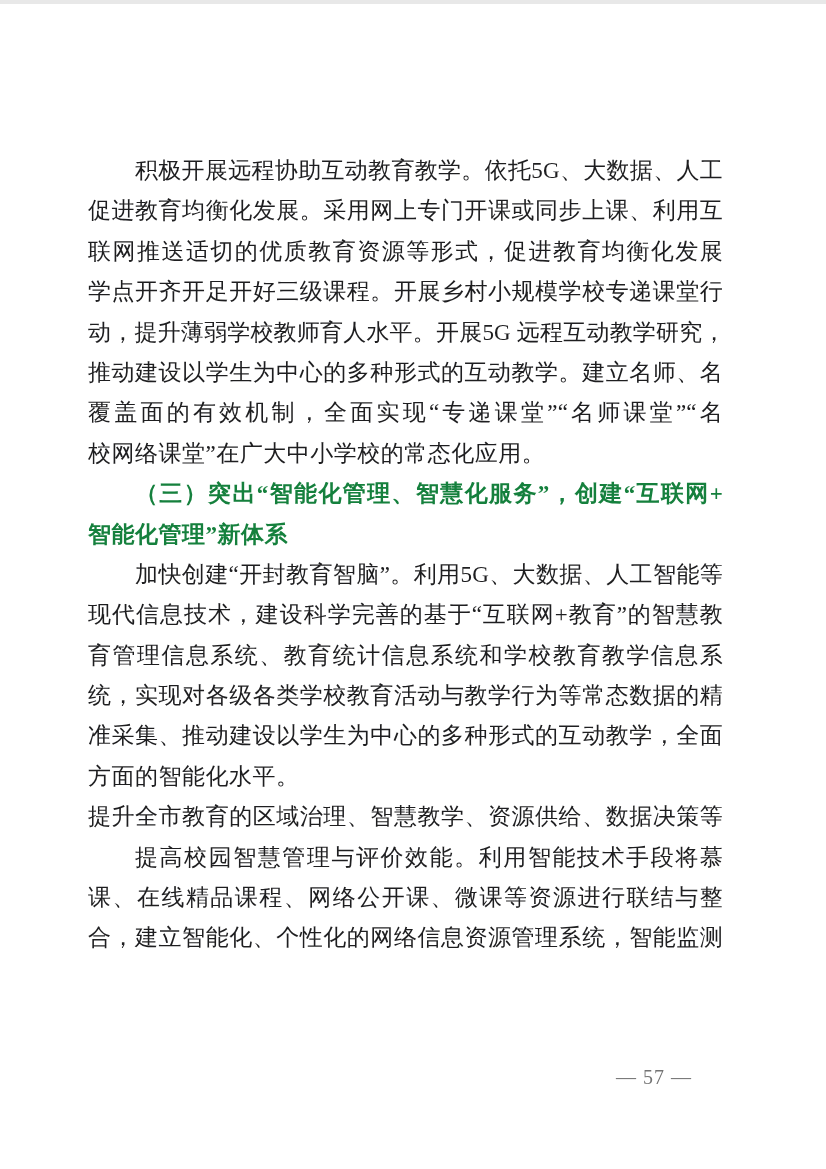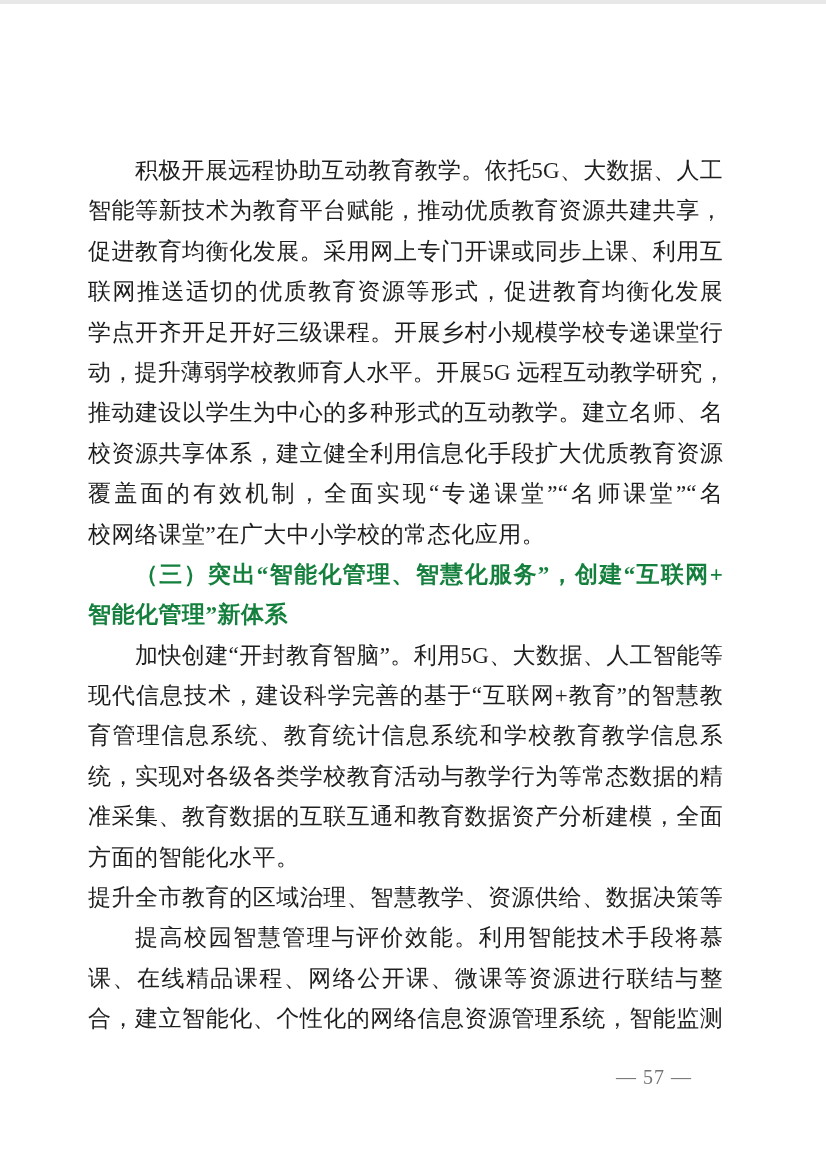--- a/index.html
+++ b/index.html
@@ -57,40 +57,38 @@
     white-space: nowrap;
   }
 </style>
 </head>
 <body>
 
 <div class="page">
   <div class="text-block" id="doc-body">
       <div class="para">
         <div class="line first">积极开展远程协助互动教育教学。依托5G、大数据、人工</div>
-        <div class="line">智能等新技术为教育平台赋能，推动优质教育资源共建共享，</div>
         <div class="line">促进教育均衡化发展。采用网上专门开课或同步上课、利用互</div>
         <div class="line">联网推送适切的优质教育资源等形式，促进教育均衡化发展</div>
         <div class="line">学点开齐开足开好三级课程。开展乡村小规模学校专递课堂行</div>
         <div class="line">动，提升薄弱学校教师育人水平。开展5G 远程互动教学研究，</div>
         <div class="line">推动建设以学生为中心的多种形式的互动教学。建立名师、名</div>
-        <div class="line">校资源共享体系，建立健全利用信息化手段扩大优质教育资源</div>
         <div class="line">覆盖面的有效机制，全面实现“专递课堂”“名师课堂”“名</div>
         <div class="line no-fill">校网络课堂”在广大中小学校的常态化应用。</div>
       </div>
       <div class="para heading">
         <div class="line first">（三）突出“智能化管理、智慧化服务”，创建“互联网+</div>
         <div class="line no-fill">智能化管理”新体系</div>
       </div>
       <div class="para">
         <div class="line first">加快创建“开封教育智脑”。利用5G、大数据、人工智能等</div>
         <div class="line">现代信息技术，建设科学完善的基于“互联网+教育”的智慧教</div>
         <div class="line">育管理信息系统、教育统计信息系统和学校教育教学信息系</div>
         <div class="line">统，实现对各级各类学校教育活动与教学行为等常态数据的精</div>
-        <div class="line">准采集、教育数据的互联互通和教育数据资产分析建模，全面</div>
+        <div class="line">准采集、推动建设以学生为中心的多种形式的互动教学，全面</div>
         <div class="line no-fill">方面的智能化水平。</div>
         <div class="line">提升全市教育的区域治理、智慧教学、资源供给、数据决策等</div>
       </div>
       <div class="para">
         <div class="line first">提高校园智慧管理与评价效能。利用智能技术手段将慕</div>
         <div class="line">课、在线精品课程、网络公开课、微课等资源进行联结与整</div>
         <div class="line">合，建立智能化、个性化的网络信息资源管理系统，智能监测</div>
       </div>
     </div>
   <div class="page-number">— 57 —</div>

